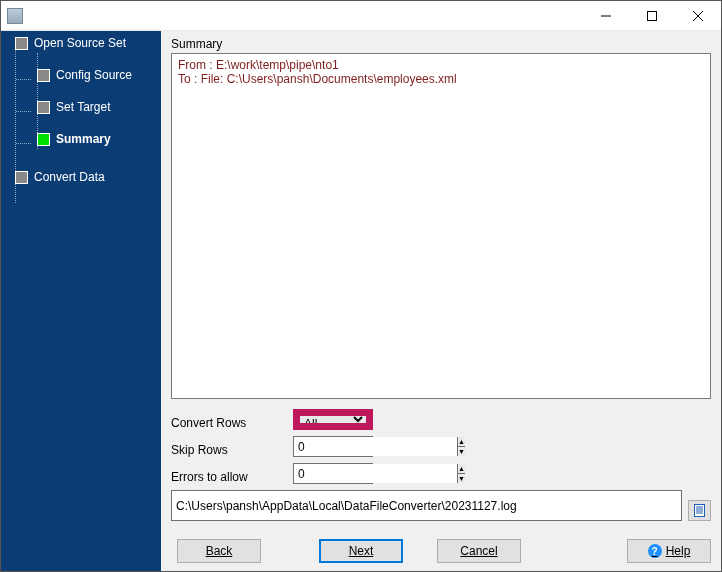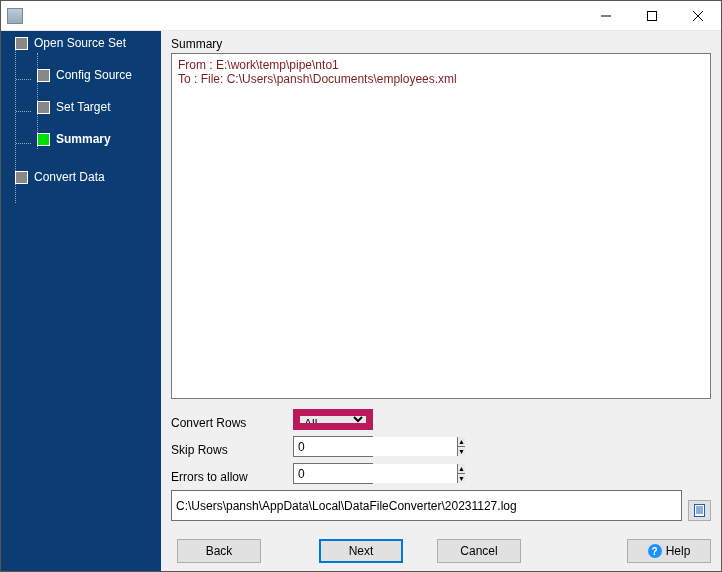--- a/index.html
+++ b/index.html
@@ -150,20 +150,21 @@
     display:flex; align-items:center; justify-content:center;
   }
   .log-btn svg { width:13px; height:13px; }
 
   
   .button-row {
     display: flex;
     align-items: center;
     margin-top: 12px;
     gap: 0;
+    text-decoration: underline;
   }
   .btn {
     width: 84px; height: 24px;
     background: #e1e1e1;
     border: 1px solid #adadad;
     display:flex; align-items:center; justify-content:center;
     font-size: 12px;
   }
   .btn.primary { border: 2px solid #0078d7; margin-left: 24px; }
   .button-row .spacer { flex:1; }

